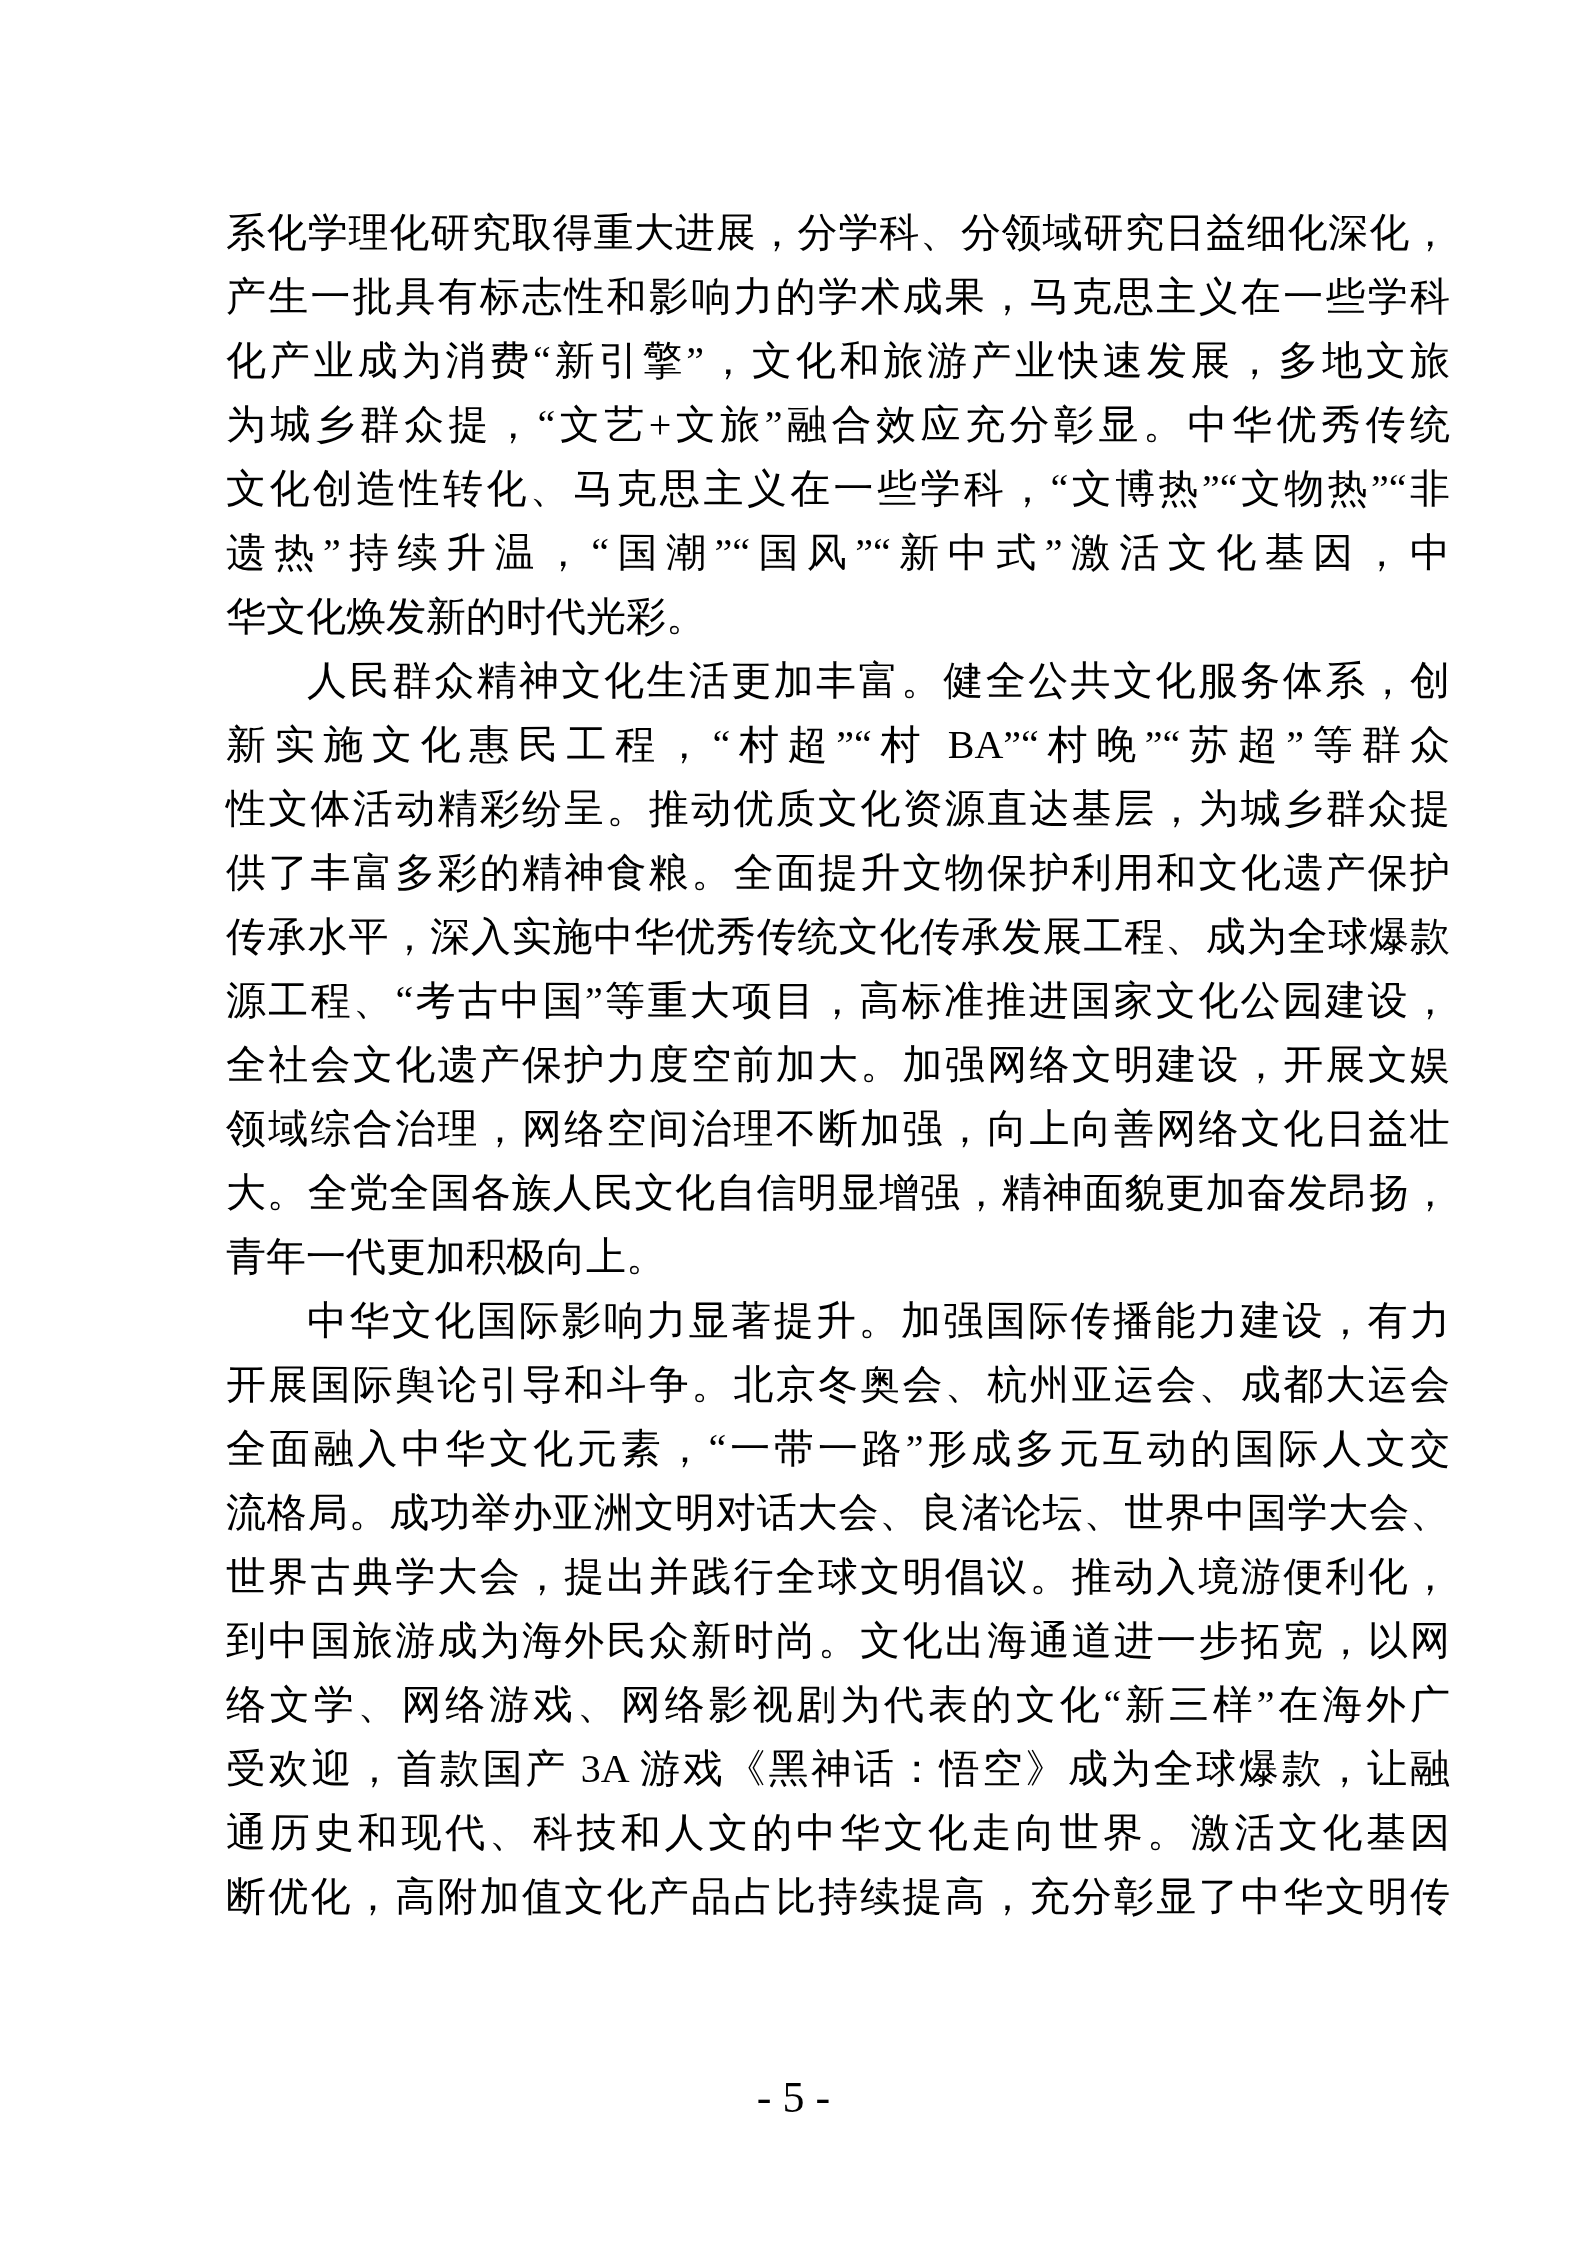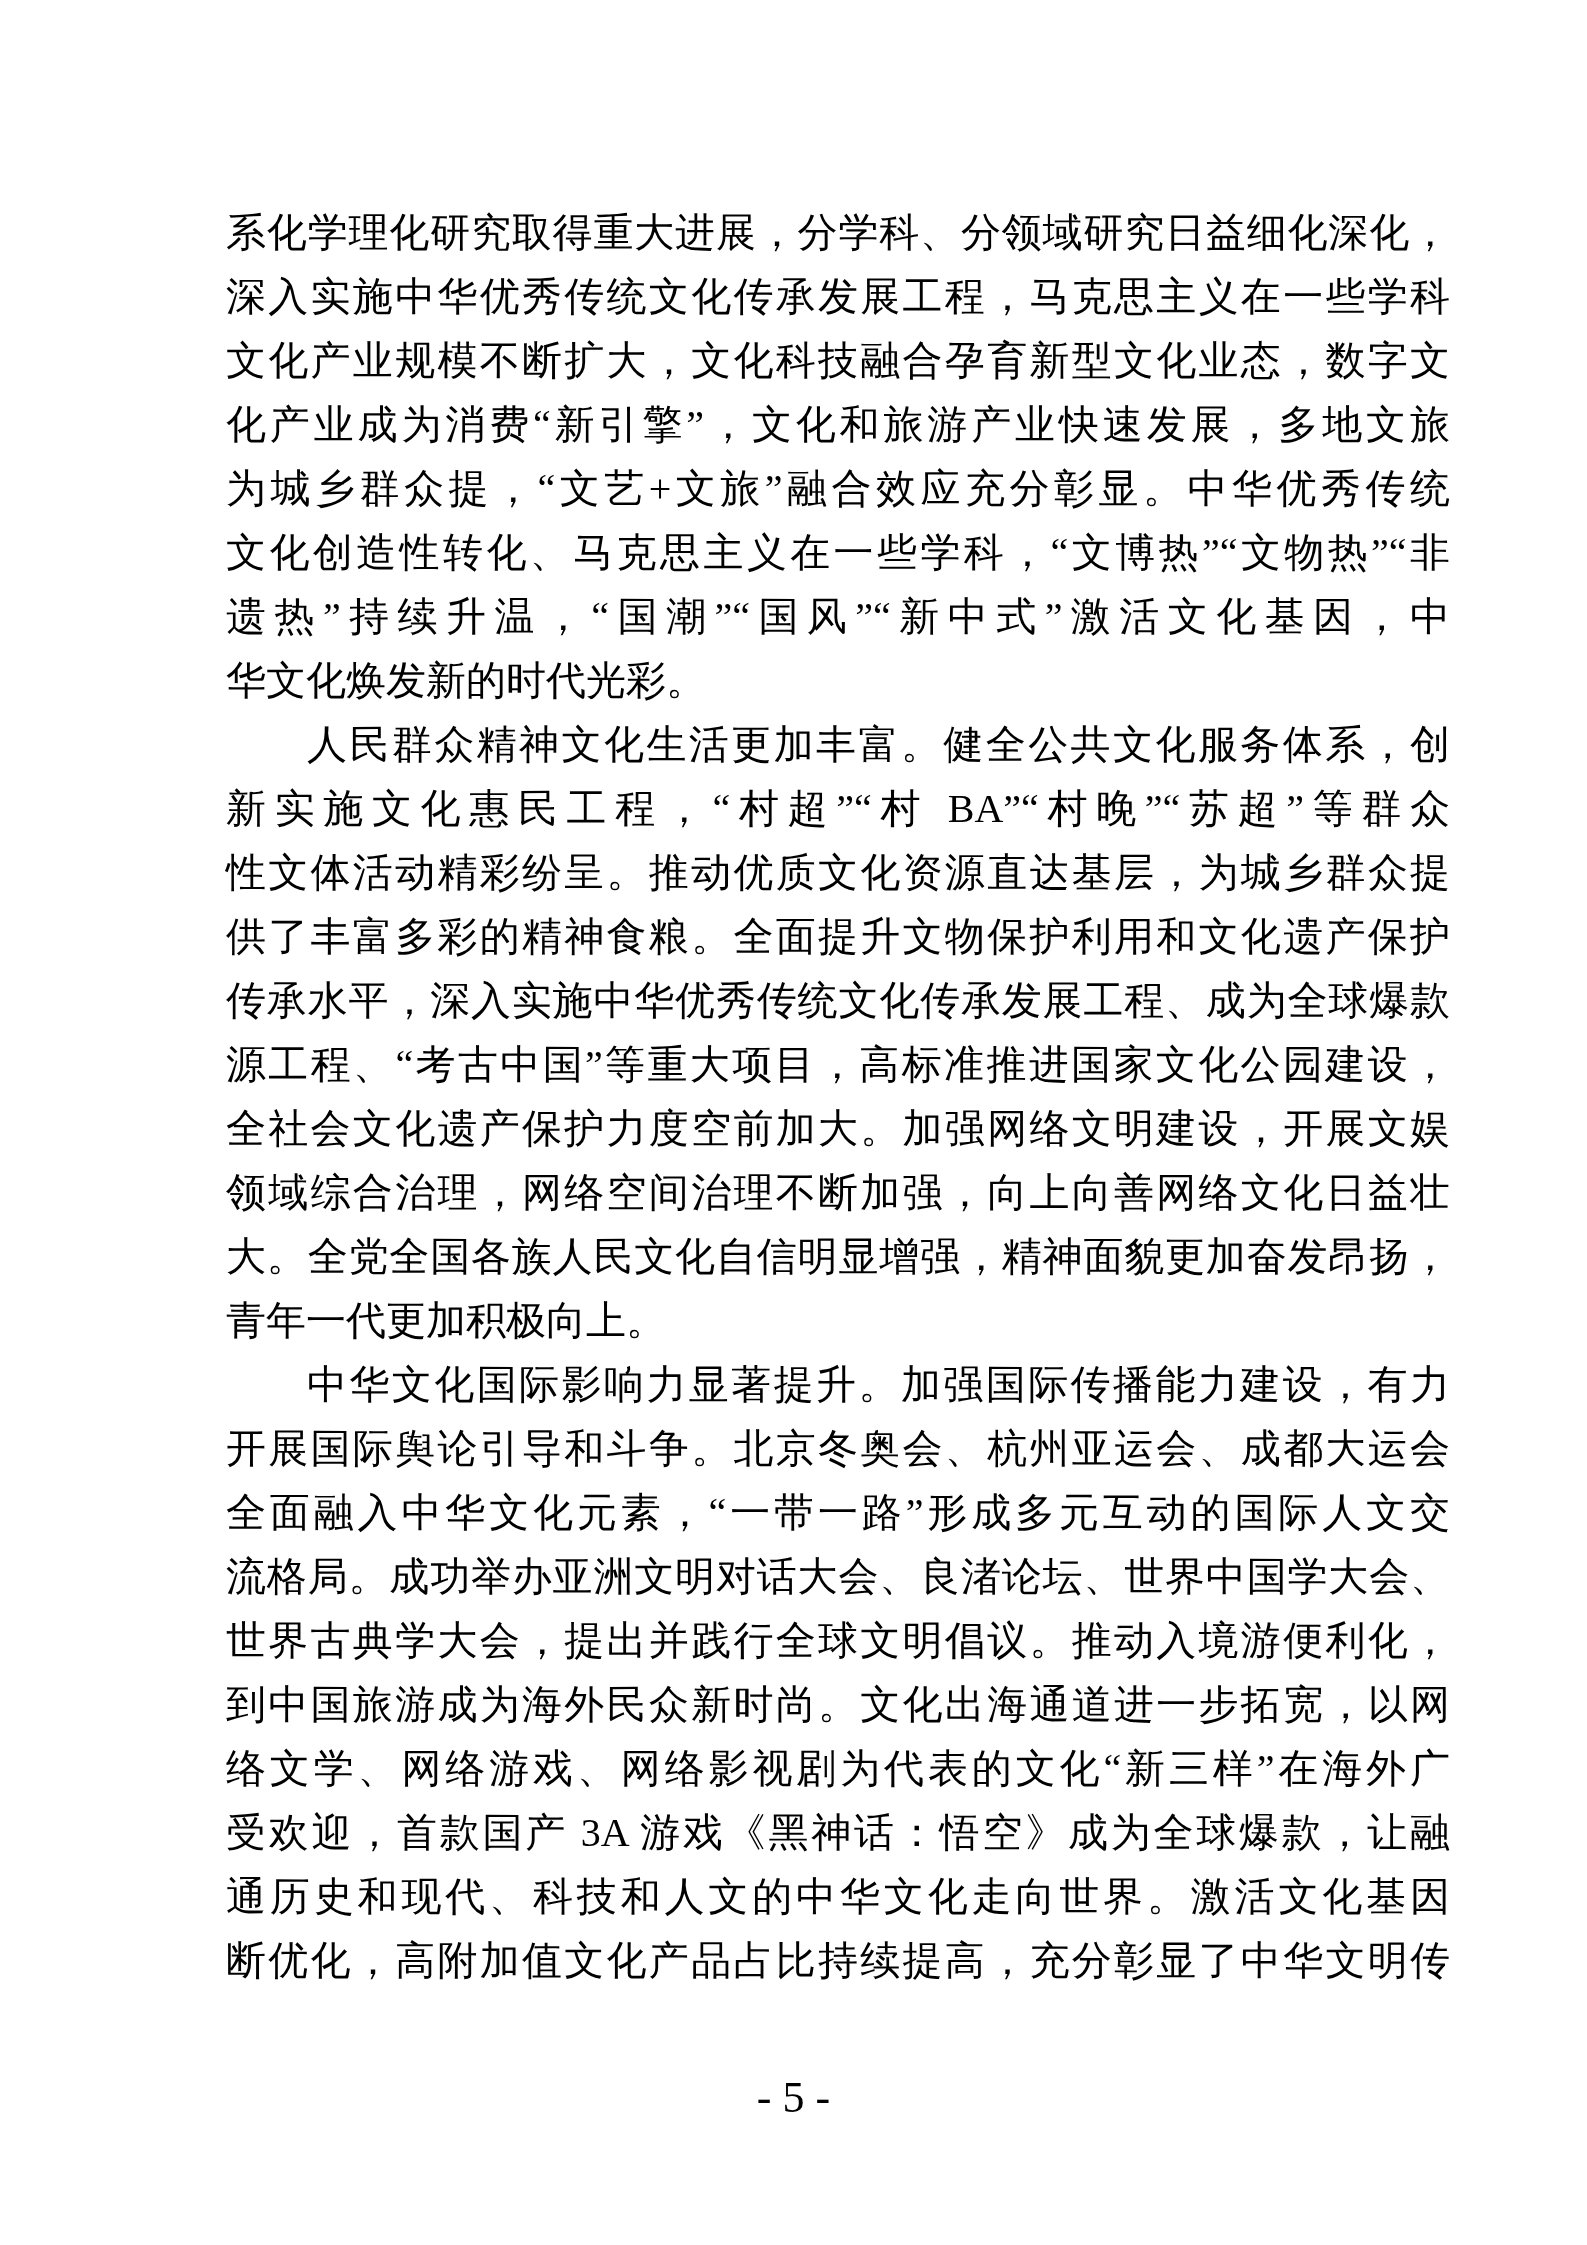--- a/index.html
+++ b/index.html
@@ -56,22 +56,21 @@
     color: #000000;
   }
 </style>
 </head>
 <body>
 
 <div class="page">
   <div class="text-block">
 
     <div class="line">系化学理化研究取得重大进展，分学科、分领域研究日益细化深化，</div>
-    <div class="line">深入实施中华优秀传统文化传承发展工程，马克思主义在一些学科</div>
-    <div class="line">文化产业规模不断扩大，文化科技融合孕育新型文化业态，数字文</div>
+    <div class="line">产生一批具有标志性和影响力的学术成果，马克思主义在一些学科</div>
     <div class="line">化产业成为消费“新引擎”，文化和旅游产业快速发展，多地文旅</div>
     <div class="line">为城乡群众提，“文艺+文旅”融合效应充分彰显。中华优秀传统</div>
     <div class="line">文化创造性转化、马克思主义在一些学科，“文博热”“文物热”“非</div>
     <div class="line">遗热”持续升温，“国潮”“国风”“新中式”激活文化基因，中</div>
     <div class="line short">华文化焕发新的时代光彩。</div>
 
     <div class="line indent">人民群众精神文化生活更加丰富。健全公共文化服务体系，创</div>
     <div class="line">新实施文化惠民工程，“村超”“村 BA”“村晚”“苏超”等群众</div>
     <div class="line">性文体活动精彩纷呈。推动优质文化资源直达基层，为城乡群众提</div>
     <div class="line">供了丰富多彩的精神食粮。全面提升文物保护利用和文化遗产保护</div>

